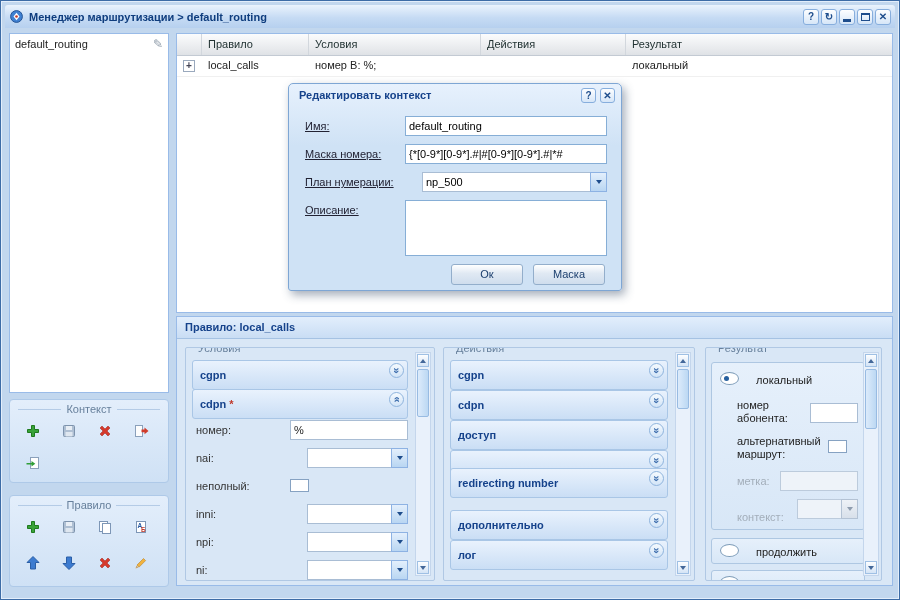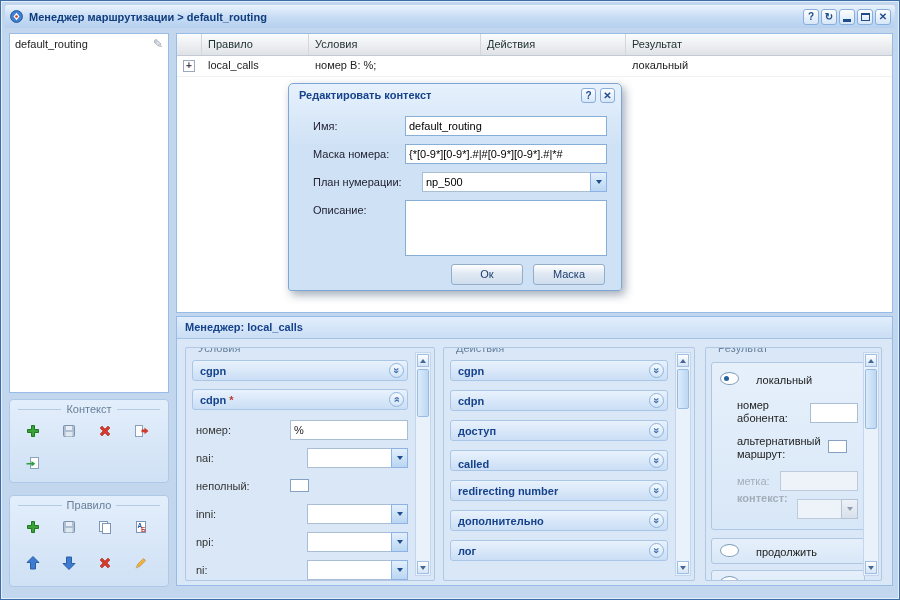--- a/index.html
+++ b/index.html
@@ -46,21 +46,21 @@
 
   
   .panel { position:absolute; left:175px; top:315px; width:717px; height:270px; border:1px solid #99bbe8; background:#d9e7f6; }
   .panel-hd { height:22px; background:linear-gradient(#e2eefc,#c9ddf4); border-bottom:1px solid #a5c2e3;
     color:#15428b; font-weight:bold; padding:4px 8px; }
   .panel-bd { position:absolute; top:22px; left:0; right:0; bottom:0; background:#d9e7f6; }
 
   .fs { position:absolute; top:8px; height:234px; border:1px solid #b0c8e4; border-radius:2px; overflow:hidden; }
   .fs-legend { position:absolute; top:-1px; left:8px; transform:translateY(-45%); background:#d9e7f6; padding:0 4px; color:#67809c; z-index:2; }
 
-  .cbar { position:absolute; left:6px; height:21px; background:linear-gradient(#e9f2fd,#cadef5);
+  .cbar { position:absolute; left:6px; height:30px; background:linear-gradient(#e9f2fd,#cadef5);
     border:1px solid #a9c6e6; border-radius:3px; color:#15428b; font-weight:bold;
     display:flex; align-items:center; padding:0 7px; cursor:pointer; }
   .req { color:#c0392b; margin-left:3px; font-weight:bold; }
   .chev { position:absolute; right:3px; top:2px; width:15px; height:15px; border-radius:50%;
     background:linear-gradient(#f5fafe,#d2e4f7); border:1px solid #8fb4dd; color:#3f6fae; font-weight:bold;
     display:flex; align-items:center; justify-content:center; cursor:pointer; }
   .chev .g { display:block; font-size:11px; line-height:1; transform:rotate(90deg); margin-top:-1px; }
   .chev.up .g { transform:rotate(-90deg); }
 
   .frow { position:absolute; left:10px; width:212px; height:22px; }
@@ -94,21 +94,21 @@
   .rbox { position:absolute; left:5px; width:154px; background:linear-gradient(#e6f0fb,#d8e7f7);
     border:1px solid #aec7e2; border-radius:3px; }
   .rlabel { line-height:13px; }
   .dialog { position:absolute; left:287px; top:82px; width:334px; height:208px;
     background:linear-gradient(#e7f1fd,#cfe2f5 30%,#cfe2f5); border:1px solid #7ea6d4; border-radius:5px 5px 3px 3px;
     box-shadow:3px 4px 10px rgba(50,70,100,.45); z-index:10; }
   .dlg-title { position:absolute; left:10px; top:5px; color:#15428b; font-weight:bold; }
   .dlg-btn { position:absolute; top:4px; width:15px; height:15px; border:1px solid #87aedd; border-radius:3px;
     background:linear-gradient(#fdfeff,#d6e6f8); color:#1e4d8c; font-weight:bold; font-size:10px;
     display:flex; align-items:center; justify-content:center; cursor:pointer; }
-  .dlg-label { position:absolute; left:24px; color:#223; }
+  .dlg-label { position:absolute; left:16px; color:#223;text-decoration:underline; }
   .dlg-input { position:absolute; left:116px; width:202px; height:20px; border:1px solid #86aed6; background:#fff;
     padding:0 3px; font:11px "Liberation Sans",sans-serif; }
   .btn { position:absolute; width:72px; height:21px; background:linear-gradient(#ffffff,#e0e9f3 45%,#cfdded);
     border:1px solid #93aecb; border-radius:3px; color:#1c3f6e; text-align:center; line-height:19px; cursor:pointer; }
 </style>
 </head>
 <body>
 
 <div class="win">
 
@@ -235,21 +235,21 @@
     <div class="grow">
       <div class="gcell c0"><span class="expander">+</span></div>
       <div class="gcell c1">local_calls</div>
       <div class="gcell c2">номер В: %;</div>
       <div class="gcell c3"></div>
       <div class="gcell c4">локальный</div>
     </div>
   </div>
 
   <div class="panel">
-    <div class="panel-hd">Менеджер: local_calls</div>
+    <div class="panel-hd">Правило: local_calls</div>
     <div class="panel-bd">
 
       <div class="fs" style="left:8px;width:250px;">
         <span class="fs-legend">Условия</span>
 
         <div class="cbar" style="top:12px;width:216px;">
           <span>cgpn</span>
           <span class="chev">
               <span class="g">»</span>
             </span>
@@ -338,21 +338,21 @@
           <span class="chev">
               <span class="g">»</span>
             </span>
         </div>
         <div class="cbar" style="top:102px;width:218px;align-items:flex-end;">
           <span>called</span>
           <span class="chev">
               <span class="g">»</span>
             </span>
         </div>
-        <div class="cbar" style="top:132px;width:218px;">
+        <div class="cbar" style="top:120px;width:218px;">
           <span>redirecting number</span>
           <span class="chev">
               <span class="g">»</span>
             </span>
         </div>
         <div class="cbar" style="top:162px;width:218px;">
           <span>дополнительно</span>
           <span class="chev">
               <span class="g">»</span>
             </span>
@@ -380,21 +380,21 @@
 
         <div class="rbox" style="top:14px;height:168px;">
           <span class="radio checked abs" style="left:8px;top:9px;"></span>
           <span class="abs rlabel" style="left:27px;top:11px;">локальный</span>
           <span class="abs rlabel" style="left:8px;top:36px;width:80px;">номер абонента:</span>
           <input class="tinput abs" style="left: 98px; top: 40px; width: 48px;">
           <span class="abs rlabel" style="left:8px;top:72px;width:96px;">альтернативный маршрут:</span>
           <span class="cb abs" style="left:116px;top:77px;"></span>
           <span class="abs rlabel dis" style="left:8px;top:112px;">метка:</span>
           <input class="tinput abs disabled" style="left: 68px; top: 108px; width: 78px;" disabled="">
-          <span class="abs rlabel dis" style="left:8px;top:129px;font-weight:bold;">контекст:</span>
+          <span class="abs rlabel dis" style="left:8px;top:148px;">контекст:</span>
           <span class="combo abs disabled" style="left:68px;top:136px;width:78px;">
             <input disabled="" style="">
             <span class="trigger off">
                 <i class="tri tri-down"></i>
               </span>
           </span>
         </div>
 
         <div class="rbox" style="top:190px;height:26px;">
           <span class="radio abs" style="left:8px;top:5px;"></span>

